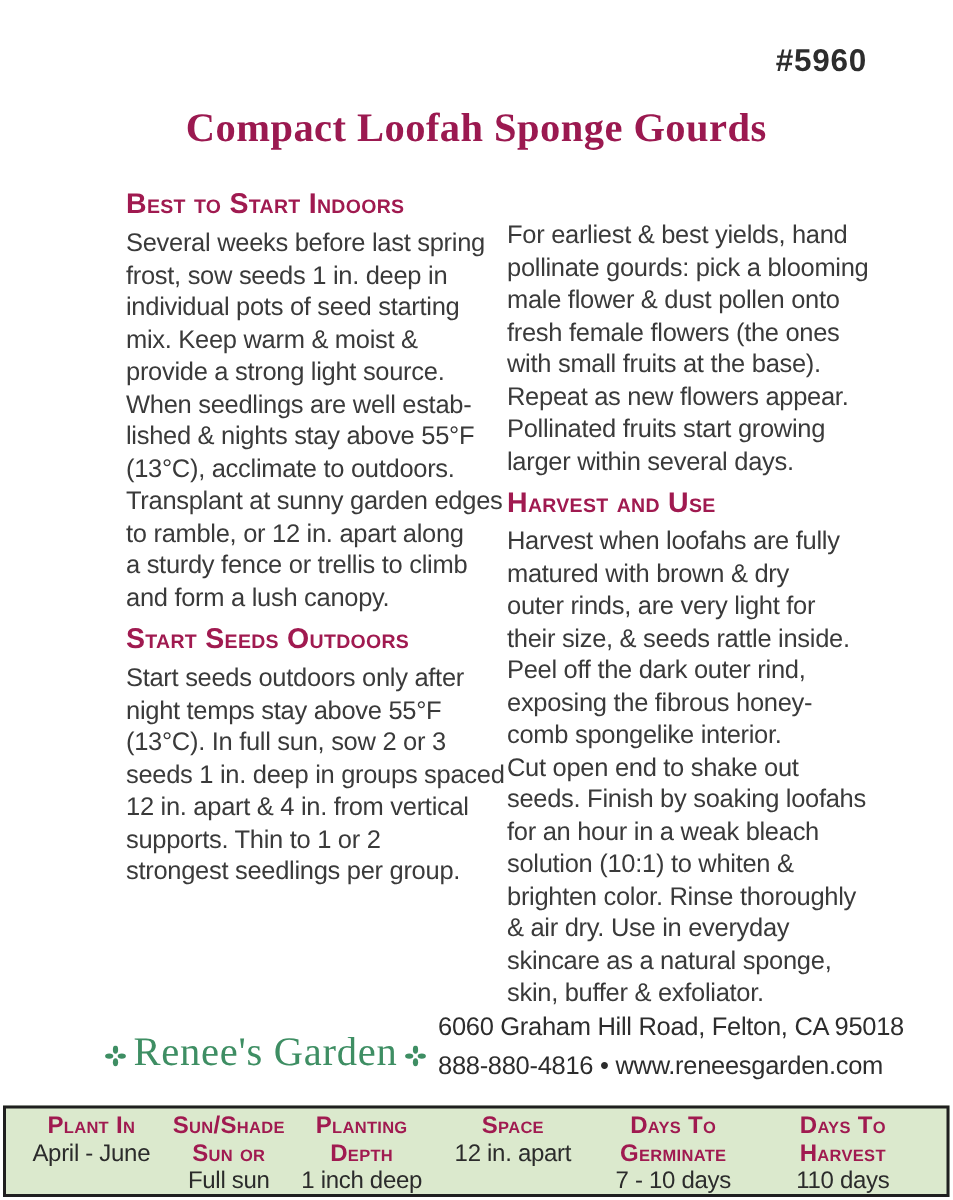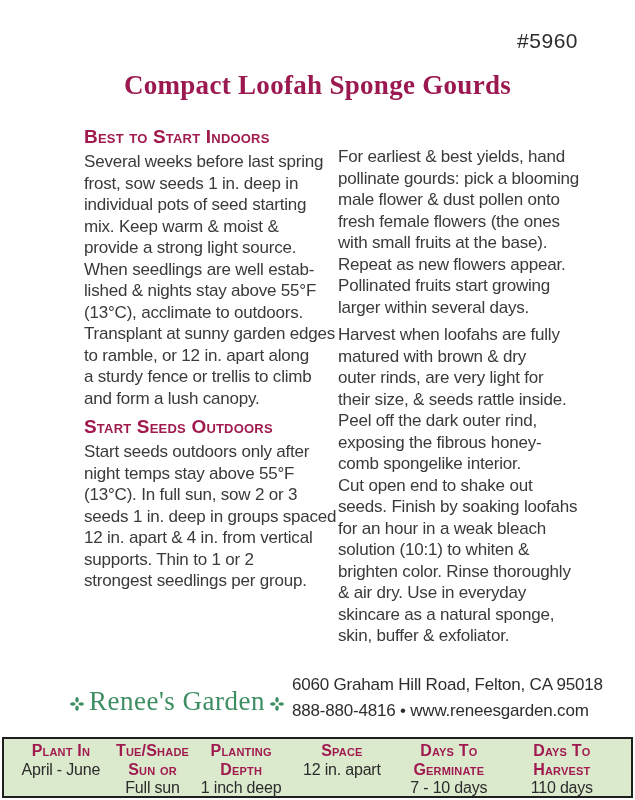--- a/index.html
+++ b/index.html
@@ -9,21 +9,21 @@
     height: 800px;
     background: #ffffff;
     font-family: "Liberation Sans", sans-serif;
     overflow: hidden;
   }
   .product-code {
     position: absolute;
     top: 29px;
     right: 57px;
     font-size: 21px;
-    font-weight: normal;
+    font-weight: bold;
     color: #2d2d2d;
     letter-spacing: 0.5px;
   }
   .title {
     position: absolute;
     top: 70px;
     left: 0;
     right: 0;
     margin: 0;
     text-align: center;
@@ -151,20 +151,21 @@
   <div class="col col-right">
     <p class="section-body">For earliest &amp; best yields, hand
 pollinate gourds: pick a blooming
 male flower &amp; dust pollen onto
 fresh female flowers (the ones
 with small fruits at the base).
 Repeat as new flowers appear.
 Pollinated fruits start growing
 larger within several days.</p>
 
+    <h2 class="section-heading spaced">Harvest and Use</h2>
     <p class="section-body">Harvest when loofahs are fully
 matured with brown &amp; dry
 outer rinds, are very light for
 their size, &amp; seeds rattle inside.
 Peel off the dark outer rind,
 exposing the fibrous honey-
 comb spongelike interior.
 Cut open end to shake out
 seeds. Finish by soaking loofahs
 for an hour in a weak bleach
@@ -203,21 +204,21 @@
     <span style="display:block">6060 Graham Hill Road, Felton, CA 95018</span>
     <span style="display:block">888-880-4816 • www.reneesgarden.com</span>
   </div>
 
   <div class="info-bar">
     <div class="bar-col bar-col-1">
       <span class="bar-header">Plant In</span>
       <span class="bar-value">April - June</span>
     </div>
     <div class="bar-col bar-col-2">
-      <span class="bar-header">Tue/Shade</span>
+      <span class="bar-header">Sun/Shade</span>
       <span class="bar-header">Sun or</span>
       <span class="bar-value">Full sun</span>
     </div>
     <div class="bar-col bar-col-3">
       <span class="bar-header">Planting</span>
       <span class="bar-header">Depth</span>
       <span class="bar-value">1 inch deep</span>
     </div>
     <div class="bar-col bar-col-4">
       <span class="bar-header">Space</span>

